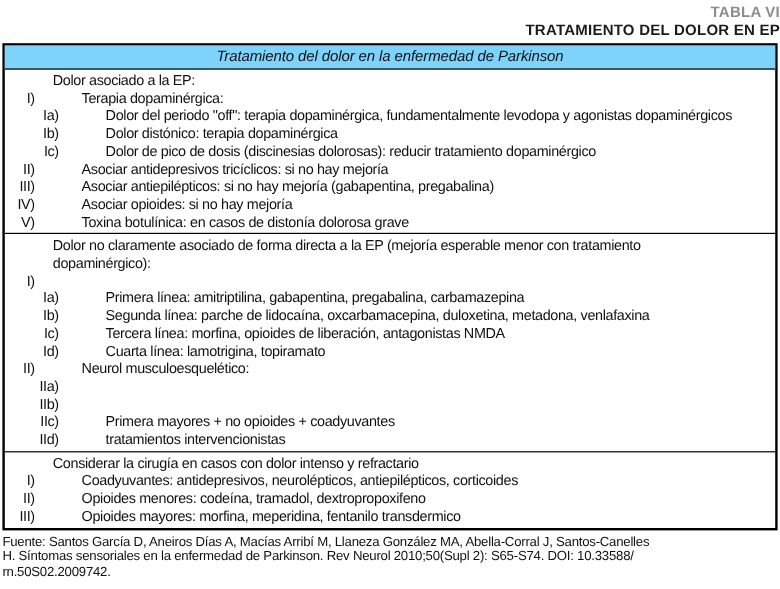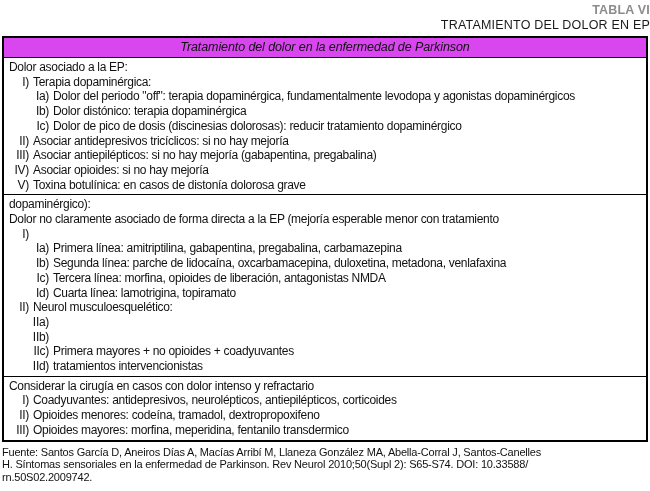--- a/index.html
+++ b/index.html
@@ -5,27 +5,27 @@
   html,body{margin:0;padding:0;background:#ffffff;}
   body{
     width:650px;height:491px;
     font-family:"Liberation Sans","DejaVu Sans",sans-serif;
     color:#111111;
     -webkit-font-smoothing:antialiased;
     overflow:hidden;
   }
   .title-block{padding-top:3px;text-align:right;line-height:15px;margin-bottom:3px;}
   .title-kicker{font-size:12.5px;font-weight:bold;color:#8c8c8c;letter-spacing:.2px;}
-  .title-main{font-size:12.5px;font-weight:normal;color:#1a1a1a;letter-spacing:.2px;}
+  .title-main{font-size:12.5px;font-weight:bold;color:#1a1a1a;letter-spacing:.2px;}
   .tbl{
     margin:0 2px;
     border:2px solid #000000;
   }
   .thead{
-    background:#d946ef;
+    background:#7dd3fc;
     border-bottom:1px solid #000000;
     height:19px;line-height:19px;
     text-align:center;
     font-style:italic;
     font-size:12.5px;
     letter-spacing:-0.1px;
     color:#111111;
   }
   .sect{
     padding:2px 3px;
@@ -33,21 +33,21 @@
   }
   .sect:last-child{border-bottom:none;}
   .line{
     display:flex;
     font-size:12px;
     line-height:14.7px;
     letter-spacing:-0.3px;
     white-space:nowrap;
   }
   .line .marker{flex:0 0 auto;text-align:right;}
-  .line .txt{flex:0 0 auto;}
+  .line .txt{flex:0 0 auto;margin-left:35px;}
   .lv1 .marker{width:22px;margin-right:4px;}
   .lv2 .marker{width:42px;margin-right:4px;}
   .lv0{padding-left:2px;}
   .footer{
     margin:4px 2px 16px 2px;
     font-size:11px;
     line-height:12.5px;
     letter-spacing:-0.2px;
     color:#111111;
     white-space:nowrap;
@@ -97,24 +97,24 @@
         <span class="txt">Asociar opioides: si no hay mejoría</span>
       </div>
     <div class="line lv1">
         <span class="marker">V)</span>
         <span class="txt">Toxina botulínica: en casos de distonía dolorosa grave</span>
       </div>
   </div>
 
   <div class="sect">
     <div class="line lv0">
-        <span class="txt">dopaminérgico):</span>
+        <span class="txt">Dolor no claramente asociado de forma directa a la EP (mejoría esperable menor con tratamiento</span>
       </div>
     <div class="line lv0">
-        <span class="txt">Dolor no claramente asociado de forma directa a la EP (mejoría esperable menor con tratamiento</span>
+        <span class="txt">dopaminérgico):</span>
       </div>
     <div class="line lv1">
         <span class="marker">I)</span>
       </div>
     <div class="line lv2">
         <span class="marker">Ia)</span>
         <span class="txt">Primera línea: amitriptilina, gabapentina, pregabalina, carbamazepina</span>
       </div>
     <div class="line lv2">
         <span class="marker">Ib)</span>

